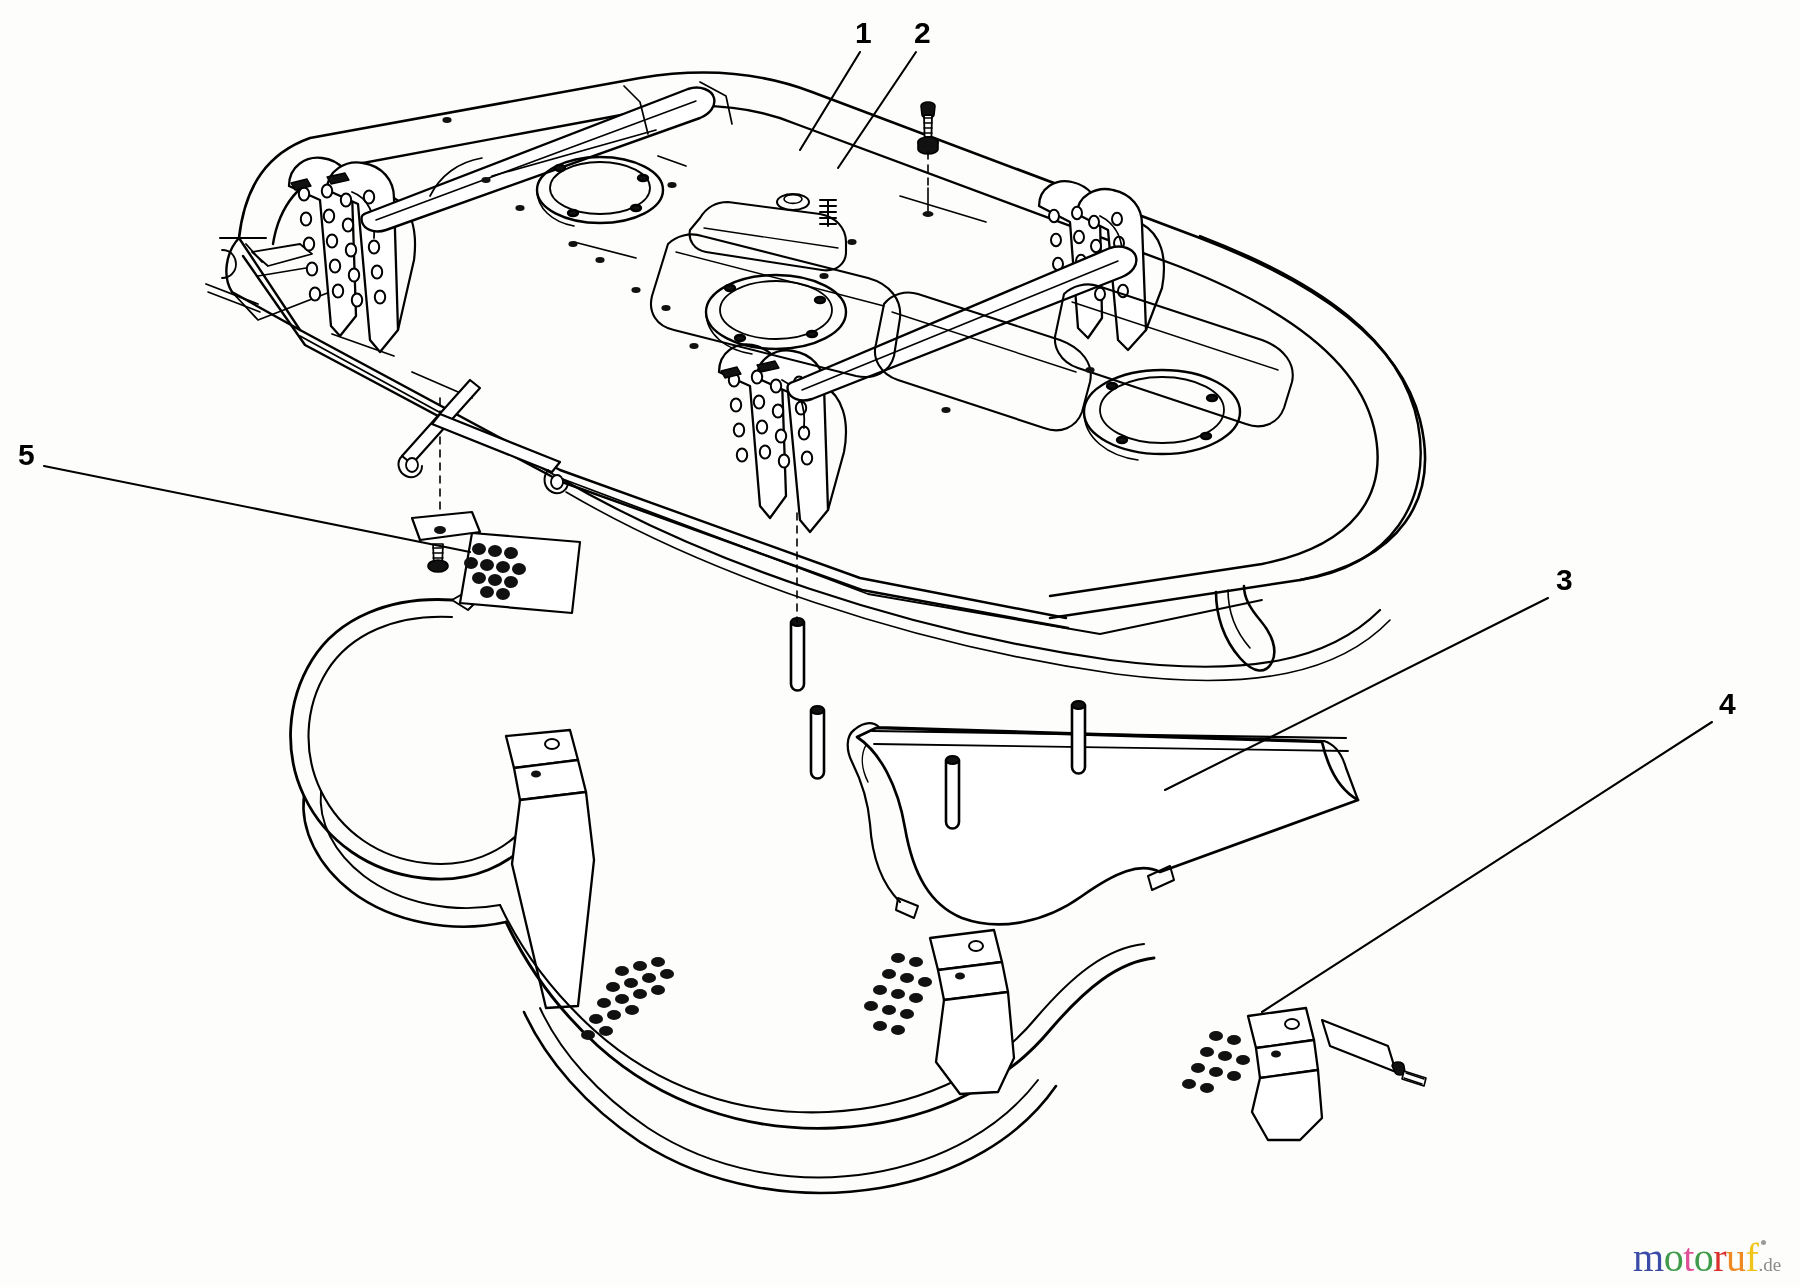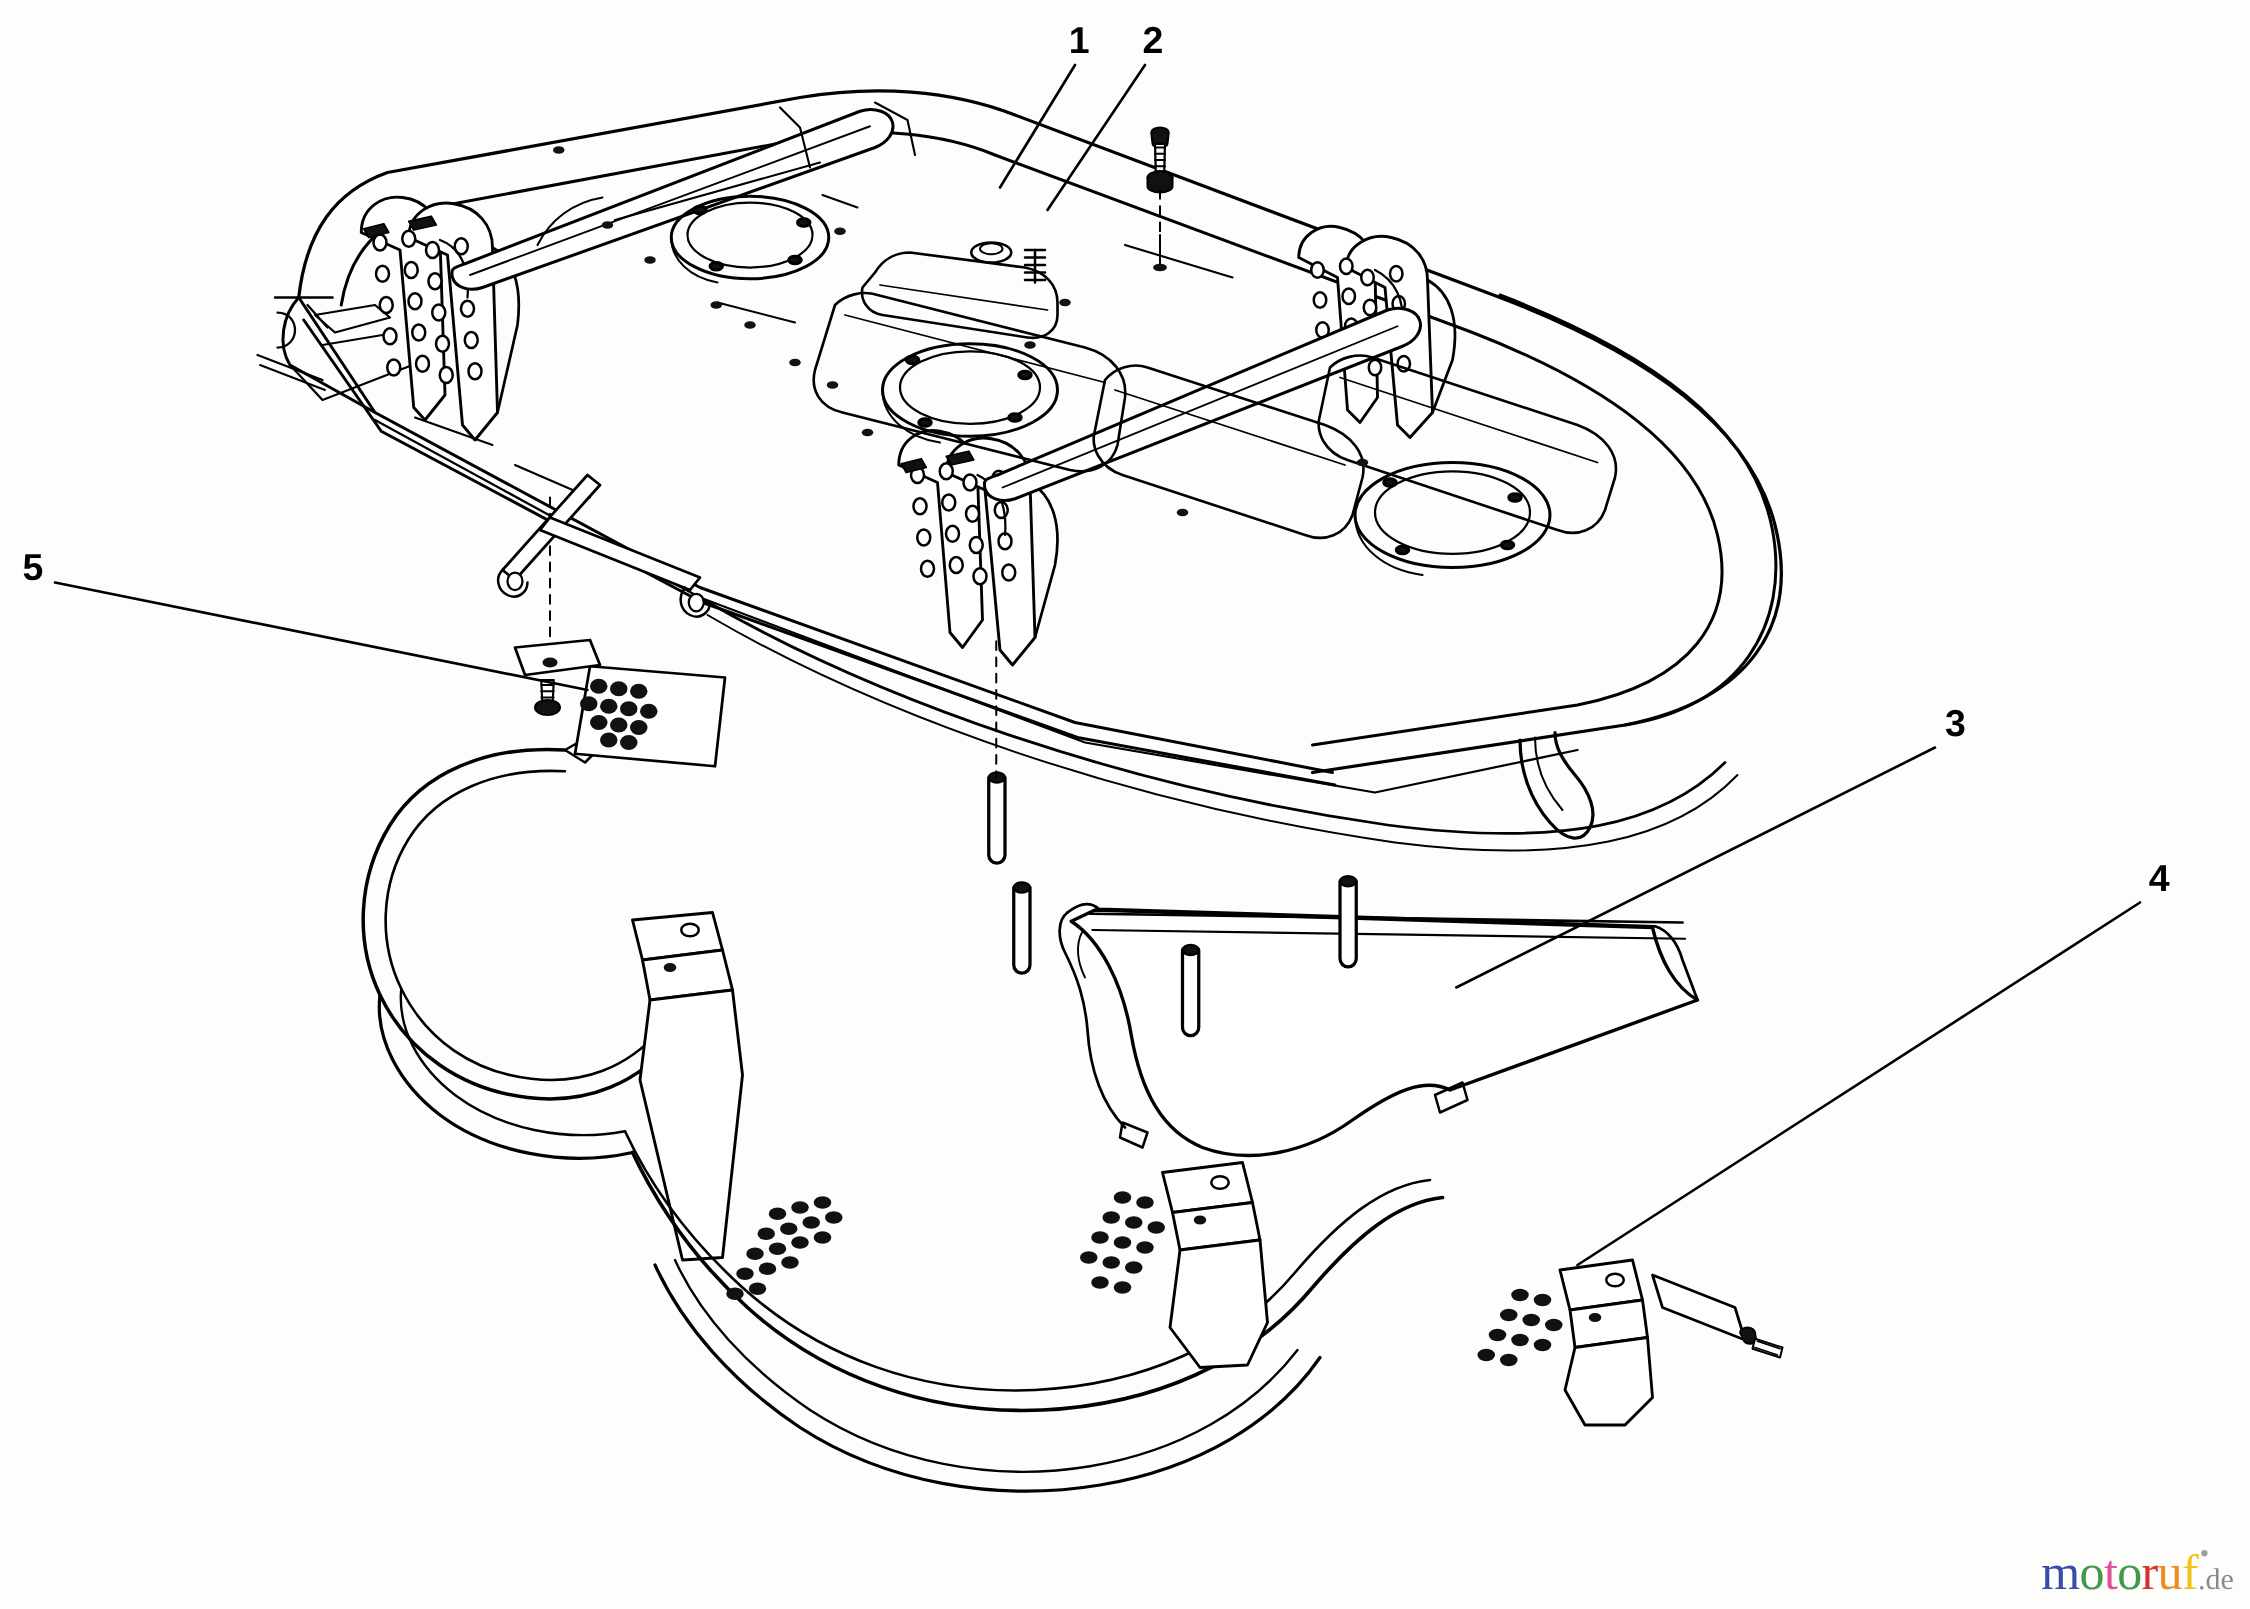--- a/index.html
+++ b/index.html
@@ -39,21 +39,21 @@
     left: 1633px;
     top: 1238px;
     font-family: "Liberation Serif", serif;
     font-size: 40px;
     letter-spacing: -0.5px;
     white-space: nowrap;
     line-height: 1;
   }
   #watermark span { display: inline-block; font-family: Liberation Serif, serif; }
   #watermark .wm-suffix {
-    font-size: 24px;
+    font-size: 19px;
     color: #8a8a8a;
     vertical-align: baseline;
     position: relative;
     top: 0px;
     letter-spacing: 0px;
   }
   #watermark .wm-dot {
     position: absolute;
     width: 5px;
     height: 5px;

